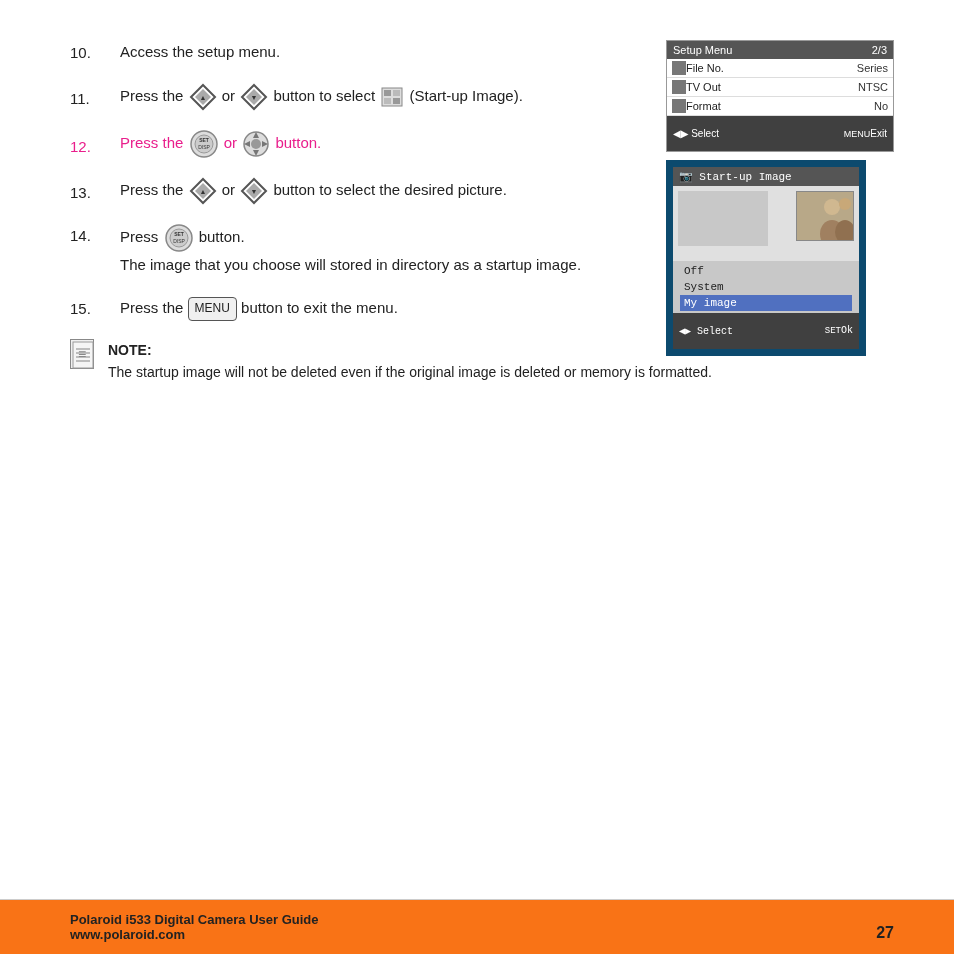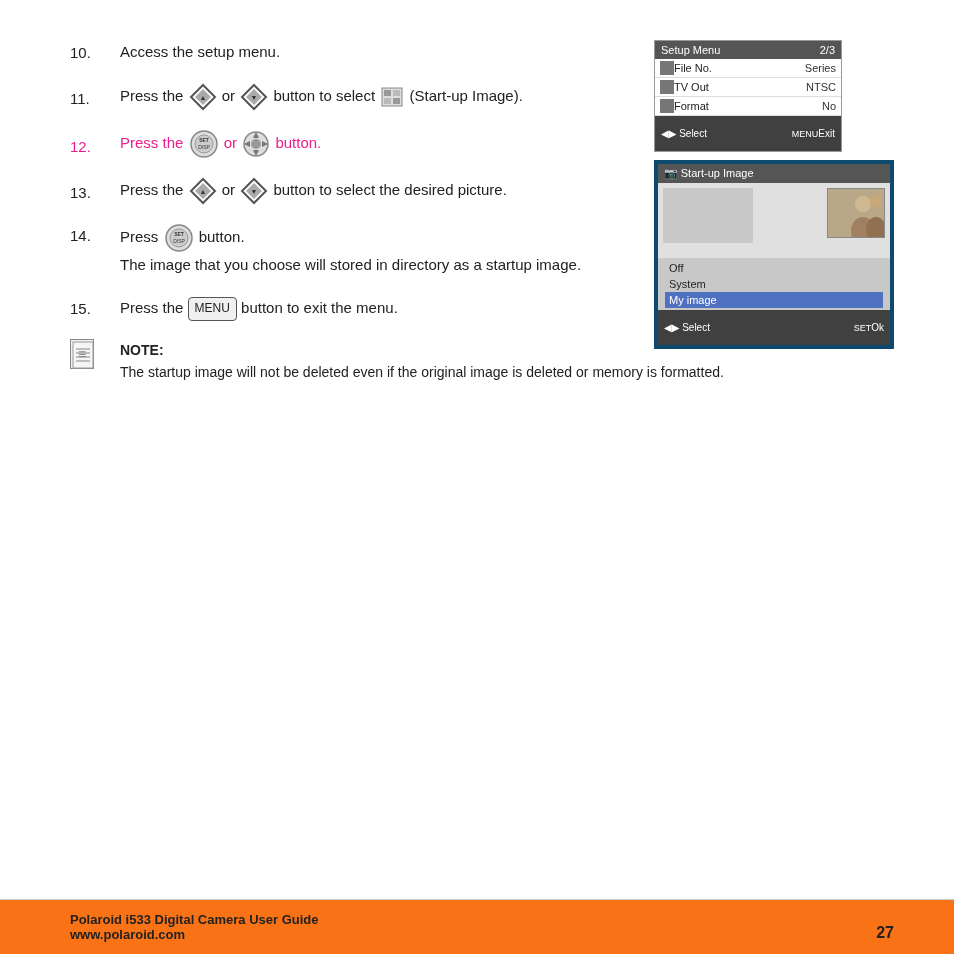--- a/index.html
+++ b/index.html
@@ -60,21 +60,21 @@
       position: absolute;
       right: 60px;
       top: 40px;
       display: flex;
       flex-direction: column;
       gap: 8px;
     }
 
     
     .setup-menu-panel {
-      width: 188px;
+      width: 228px;
       border: 1px solid #999;
       font-size: 11px;
     }
 
     .panel-header {
       background: #555;
       color: #fff;
       display: flex;
       justify-content: space-between;
       padding: 3px 6px;
@@ -115,23 +115,24 @@
       background: #404040;
       color: #fff;
       display: flex;
       justify-content: space-between;
       padding: 12px 6px;
       font-size: 10px;
     }
 
     
     .startup-panel {
-      width: 240px;
-      border: 4px solid #0c4a6e;
-      font-size: 11px;
+      width: 200px;
+      border: 7px solid #0c4a6e;
+      font-size: 11px;
+      font-family: Liberation Mono, monospace;
     }
 
     .startup-panel-header {
       background: #555;
       color: #fff;
       padding: 3px 6px;
       font-size: 11px;
     }
 
     .startup-panel-body {
@@ -160,21 +161,21 @@
     .option-item.selected {
       background: #5070c0;
       color: #fff;
     }
 
     
     .note-section {
       display: flex;
       align-items: flex-start;
       margin-top: 10px;
-      gap: 26px;
+      gap: 14px;
     }
 
     .note-icon {
       width: 24px;
       height: 30px;
       flex-shrink: 0;
       border: 1px solid #888;
       background: #f0f0f0;
       position: relative;
     }

